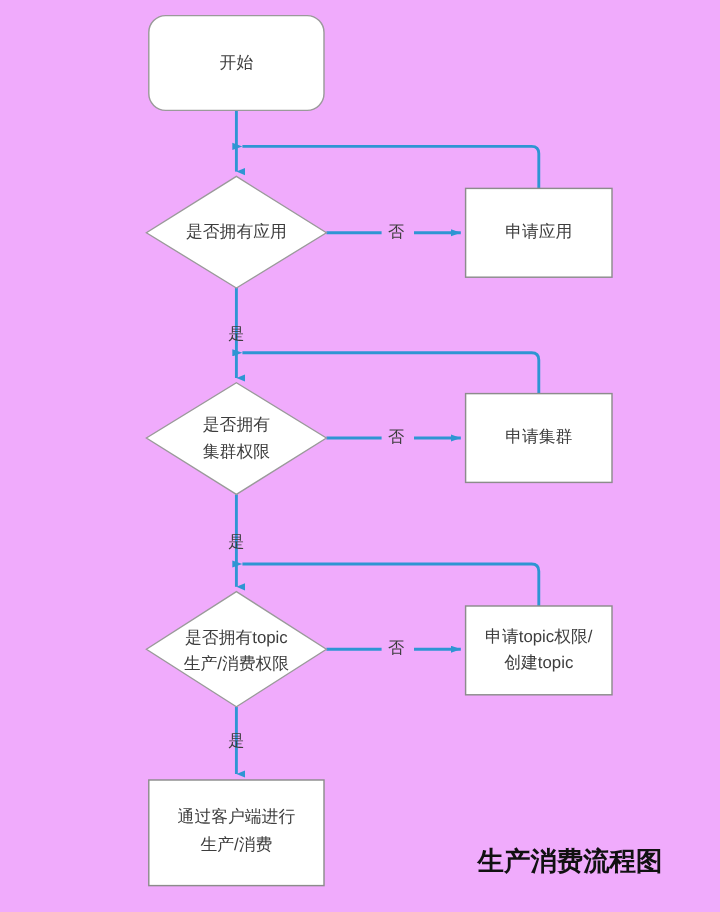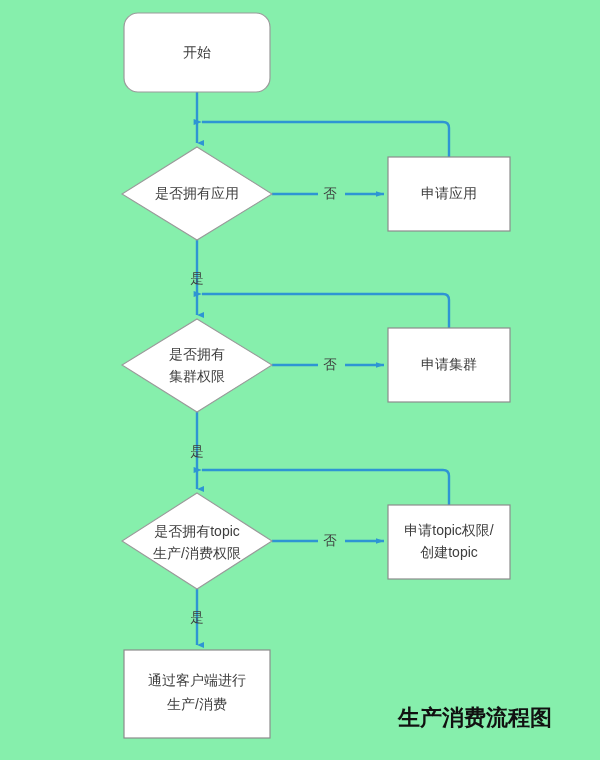--- a/index.html
+++ b/index.html
@@ -10,21 +10,21 @@
   body {
     width: 600px;
     height: 760px;
     overflow: hidden;
     font-family: "Liberation Sans", "DejaVu Sans", sans-serif;
   }
   #flowchart-root {
     position: relative;
     width: 600px;
     height: 760px;
-    background: #86efac;
+    background: #f0abfc;
   }
   svg.flow-canvas {
     position: absolute;
     top: 0;
     left: 0;
     width: 600px;
     height: 760px;
     display: block;
   }
   .node-shape {

